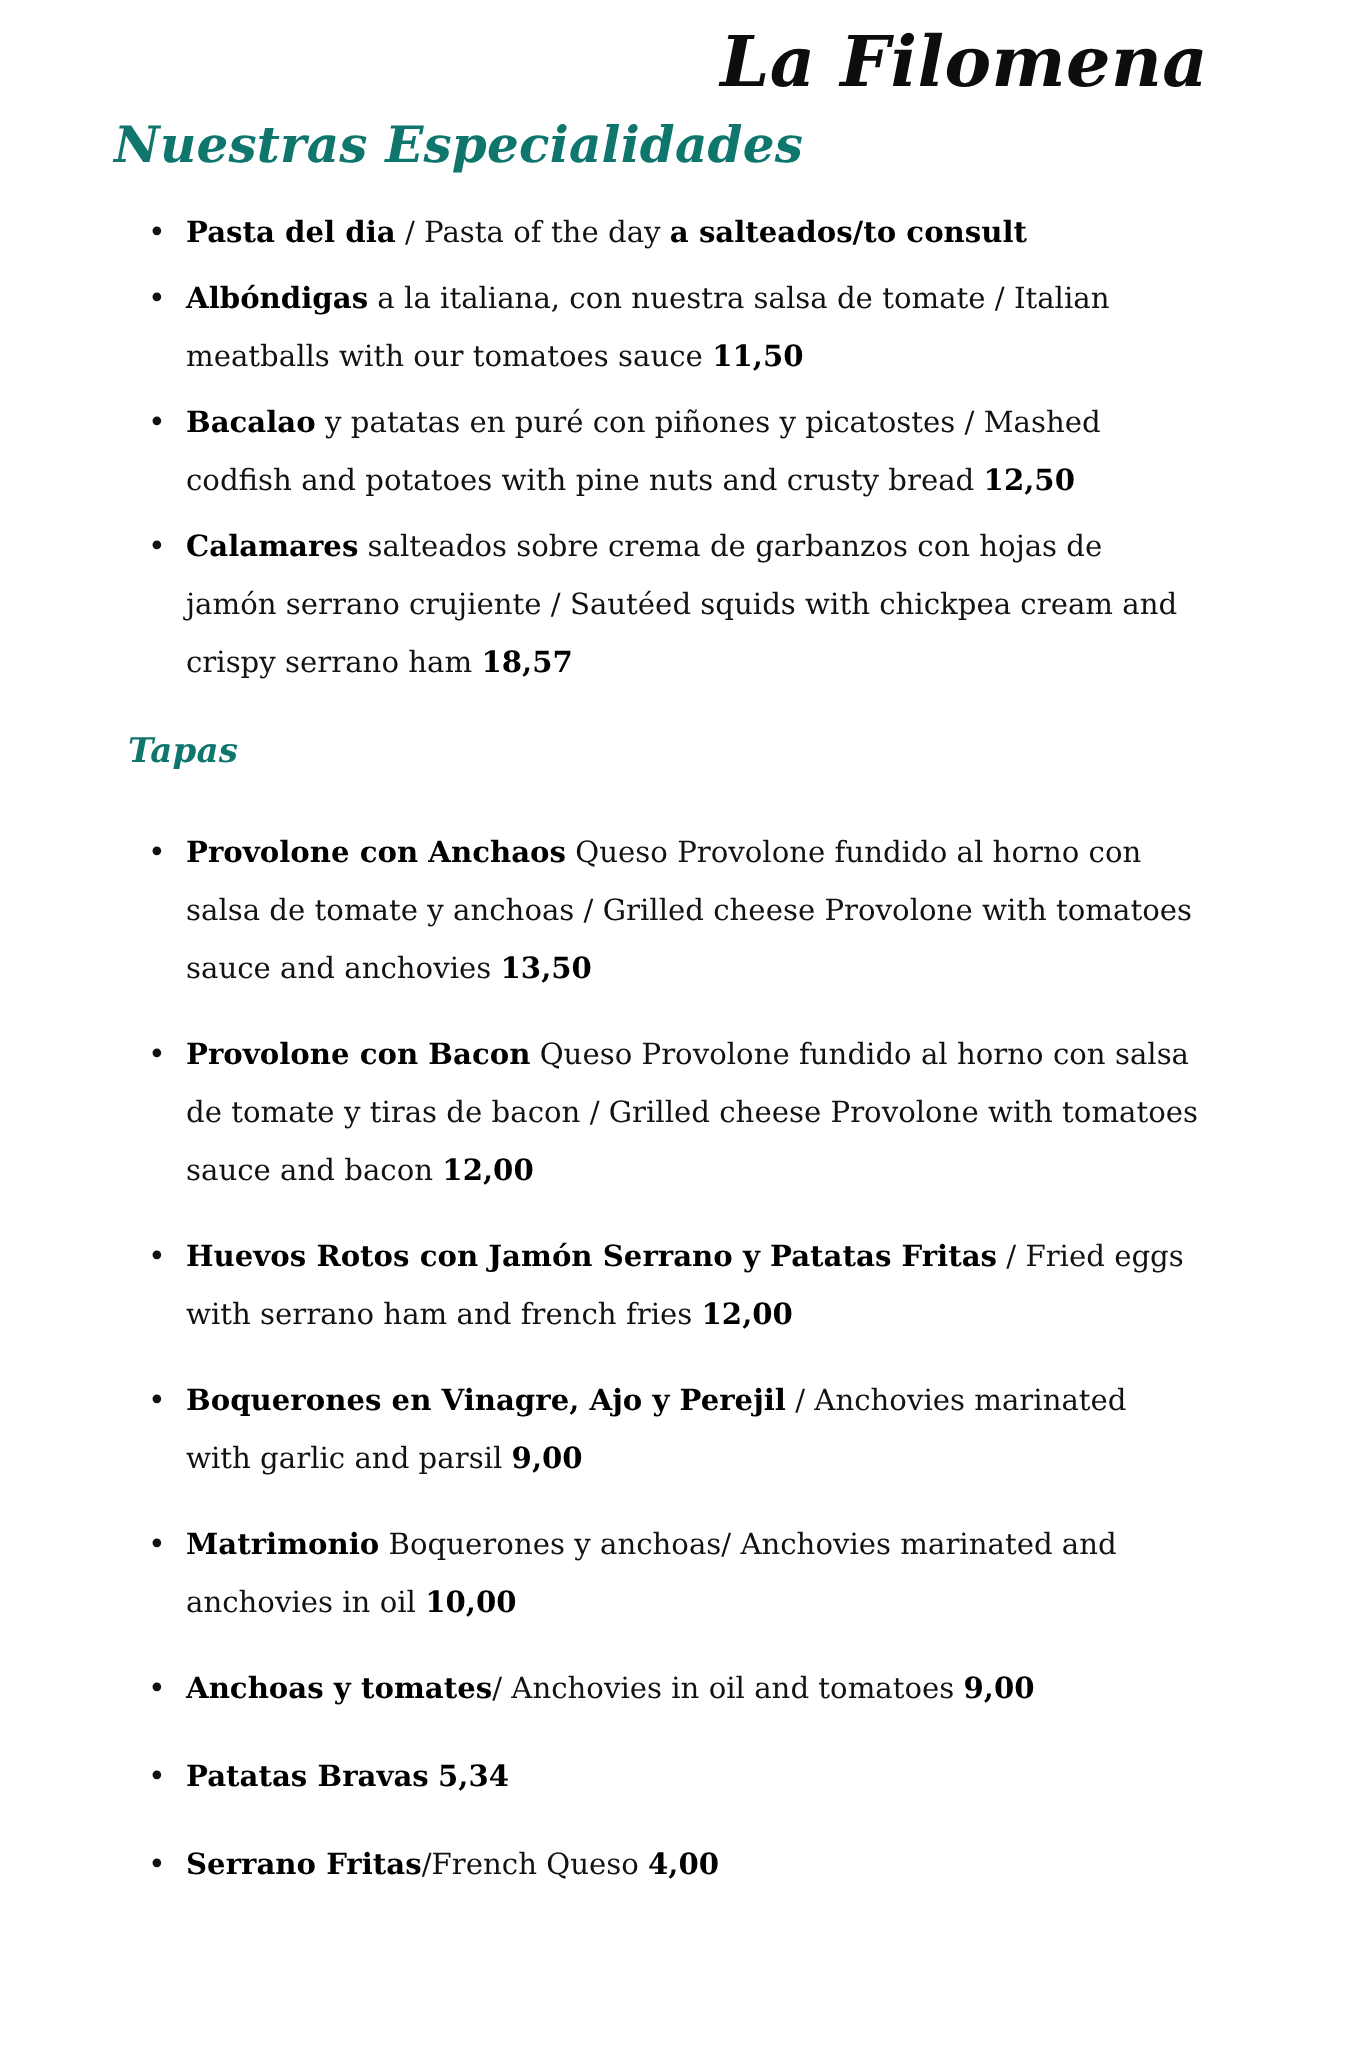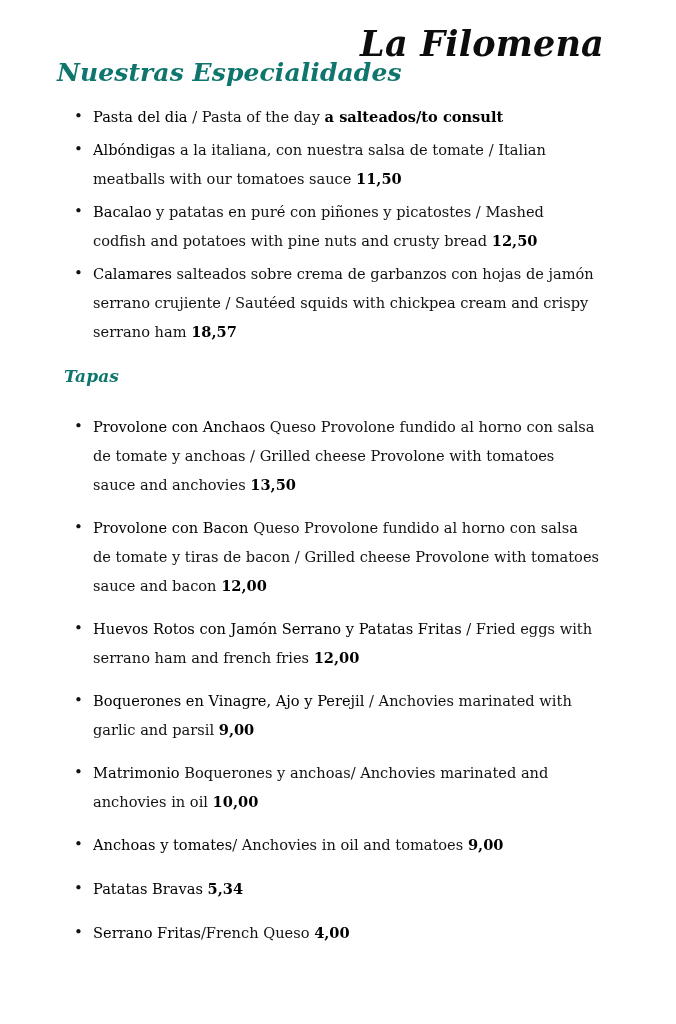--- a/index.html
+++ b/index.html
@@ -18,21 +18,21 @@
 
   .page {
     position: absolute;
     inset: 0;
     background: #ffffff;
   }
 
   
   .brand-title {
     position: absolute;
-    top: 26px;
+    top: 14px;
     right: 72px;
     font-family: "DejaVu Serif", serif;
     font-weight: bold;
     font-style: italic;
     font-size: 35px;
     line-height: 1.05;
     letter-spacing: 0.2px;
     color: #0d0d0d;
     white-space: nowrap;
   }
@@ -86,21 +86,21 @@
   }
   .menu-item .bullet {
     position: absolute;
     left: 74px;
     top: 0;
     line-height: 29px;
     font-size: 15px;
     color: #111111;
   }
   .item-name {
-    font-weight: normal;
+    font-weight: bold;
     color: #000000;
   }
   .item-desc {
     font-weight: normal;
   }
   .item-price {
     font-weight: bold;
     color: #000000;
     white-space: nowrap;
   }

